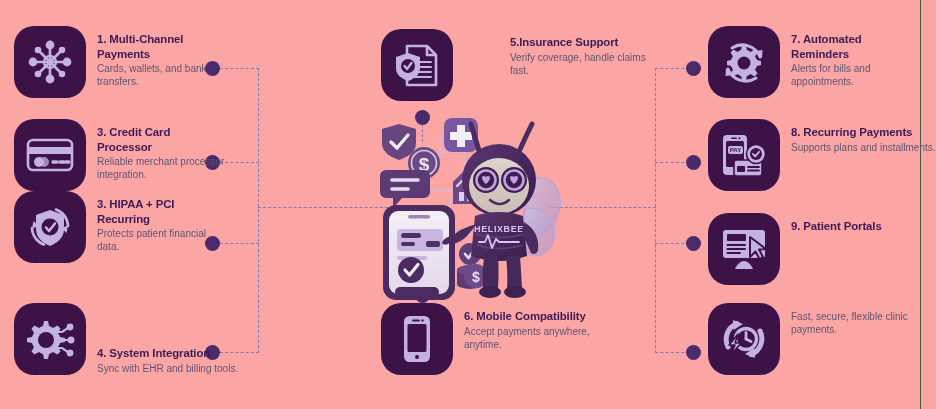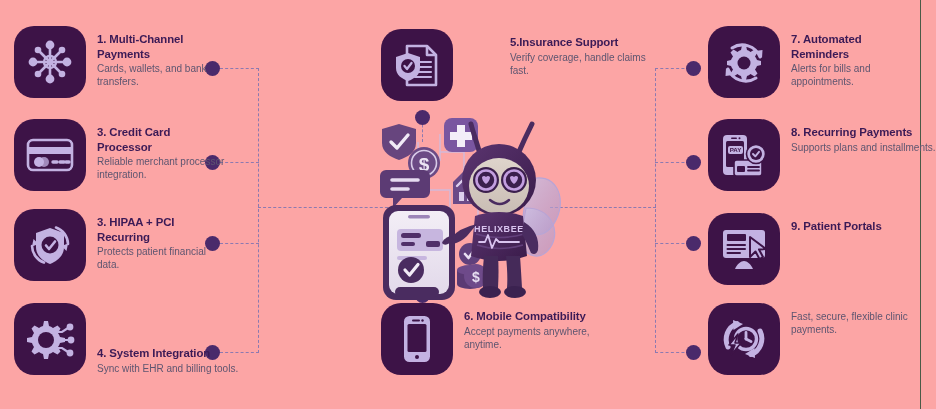--- a/index.html
+++ b/index.html
@@ -159,21 +159,21 @@
           <line x1="41" y1="32" x2="44" y2="32"></line>
         </g>
       </svg>
     </div>
     <div class="txt w-wid">
       <div class="ttl"><span>3. Credit Card</span><br><span>Processor</span></div>
       <div class="dsc"> Reliable merchant processor integration.</div>
     </div>
   </div>
 
-  <div class="item" style="left:14px; top:209px;justify-content:center;">
+  <div class="item" style="left:14px; top:191px;justify-content:center;">
     <div class="tile">
       <svg width="50" height="50" viewBox="0 0 50 50">
         <path d="M25 8 L39 13 L39 27 C39 36 32 41 25 44 C18 41 11 36 11 27 L11 13 Z" fill="#c3b2e2"></path>
         <circle cx="25" cy="25" r="8.5" fill="#3d1347"></circle>
         <path d="M21 25.5 L24 29 L30 21.5" fill="none" stroke="#c3b2e2" stroke-width="2.6" stroke-linecap="round" stroke-linejoin="round"></path>
         <path d="M43 24 A18 18 0 0 0 31 7.5" fill="none" stroke="#c3b2e2" stroke-width="2.6" stroke-linecap="round"></path>
         <path d="M7 26 A18 18 0 0 0 19 42.5" fill="none" stroke="#c3b2e2" stroke-width="2.6" stroke-linecap="round"></path>
         <path d="M8.5 19 L7 26.5 L13.5 24" fill="#c3b2e2"></path>
         <path d="M41.5 31 L43 23.5 L36.5 26" fill="#c3b2e2"></path>
       </svg>

